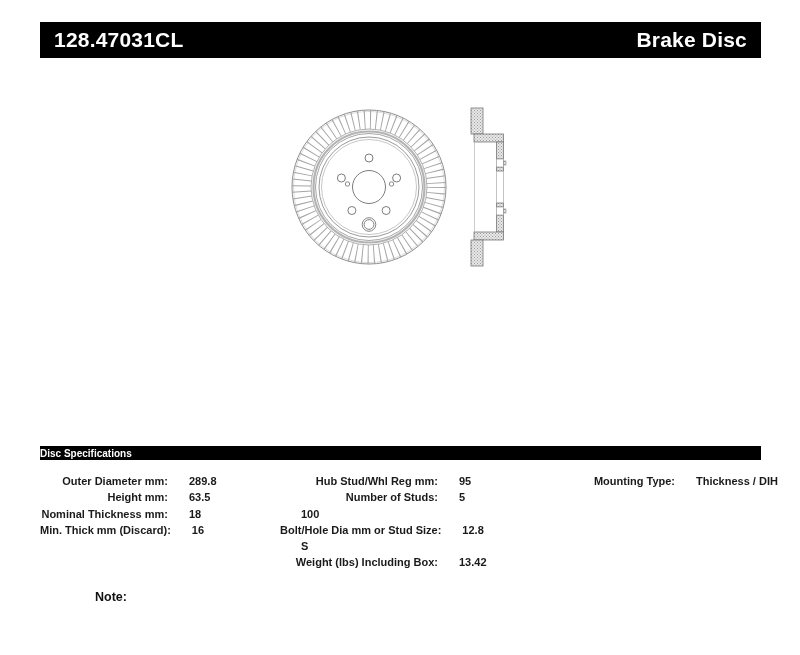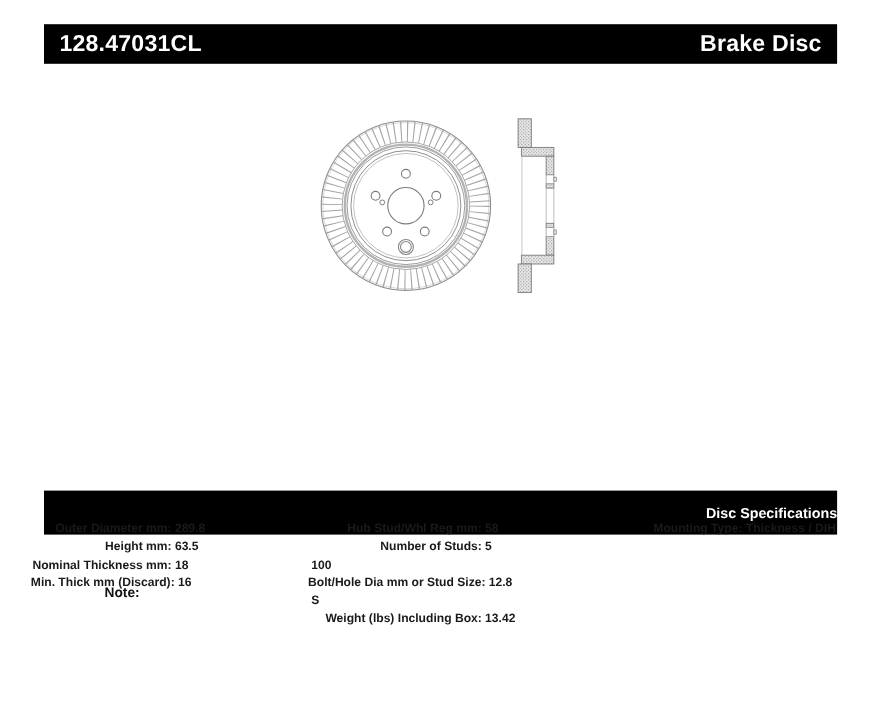--- a/index.html
+++ b/index.html
@@ -6,31 +6,31 @@
   .sheet{
     position:relative;width:800px;height:655px;background:#ffffff;
     font-family:"Liberation Sans",sans-serif;overflow:hidden;border-radius:26px;
   }
   .bar{
     position:absolute;left:40px;width:721px;background:#000000;color:#ffffff;
     display:flex;align-items:center;box-sizing:border-box;
   }
   .top-bar{top:22px;height:36px;justify-content:space-between;padding:0 14px;
     font-size:21px;font-weight:bold;letter-spacing:0.2px;}
-  .spec-bar{top:446px;height:40px;justify-content:flex-end;
-    font-size:13px;font-weight:bold;}
+  .spec-bar{top:446px;height:14px;justify-content:flex-start;
+    font-size:10px;font-weight:bold;}
   .drawing{position:absolute;left:270px;top:95px;width:260px;height:190px;}
   .col{position:absolute;top:473px;font-size:11px;font-weight:bold;color:#1a1a1a;}
   .col .spec-row{display:flex;line-height:16.3px;white-space:nowrap;}
   .col .spec-label{text-align:right;}
-  .col .spec-value{margin-left:3px;}
-  .col1{left:28px;}  .col1 .spec-label{flex:0 0 128px;}
+  .col .spec-value{margin-left:21px;}
+  .col1{left:40px;}  .col1 .spec-label{flex:0 0 128px;}
   .col2{left:280px;} .col2 .spec-label{flex:0 0 158px;}
   .col3{left:530px;} .col3 .spec-label{flex:0 0 145px;}
-  .note{position:absolute;left:95px;top:532px;font-size:12.5px;font-weight:bold;color:#111;}
+  .note{position:absolute;left:95px;top:590px;font-size:12.5px;font-weight:bold;color:#111;}
 </style>
 </head>
 <body>
 
 <div class="sheet">
 
   <header class="bar top-bar">
     <span>128.47031CL</span>
     <span>Brake Disc</span>
   </header>
@@ -124,21 +124,21 @@
     </div>
     <div class="spec-row">
       <span class="spec-label">Min. Thick mm (Discard):</span>
       <span class="spec-value">16</span>
     </div>
   </div>
 
   <div class="col col2">
     <div class="spec-row">
       <span class="spec-label">Hub Stud/Whl Reg mm:</span>
-      <span class="spec-value">58</span>
+      <span class="spec-value">95</span>
     </div>
     <div class="spec-row">
       <span class="spec-label">Number of Studs:</span>
       <span class="spec-value">5</span>
     </div>
     <div class="spec-row">
       <span class="spec-value">100</span>
     </div>
     <div class="spec-row">
       <span class="spec-label">Bolt/Hole Dia mm or Stud Size:</span>

